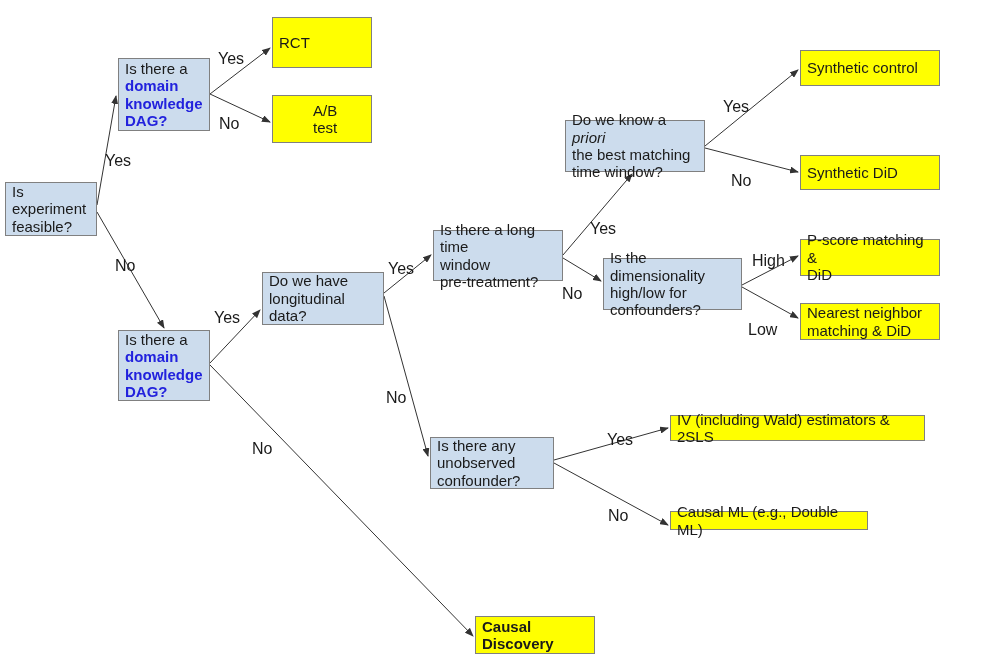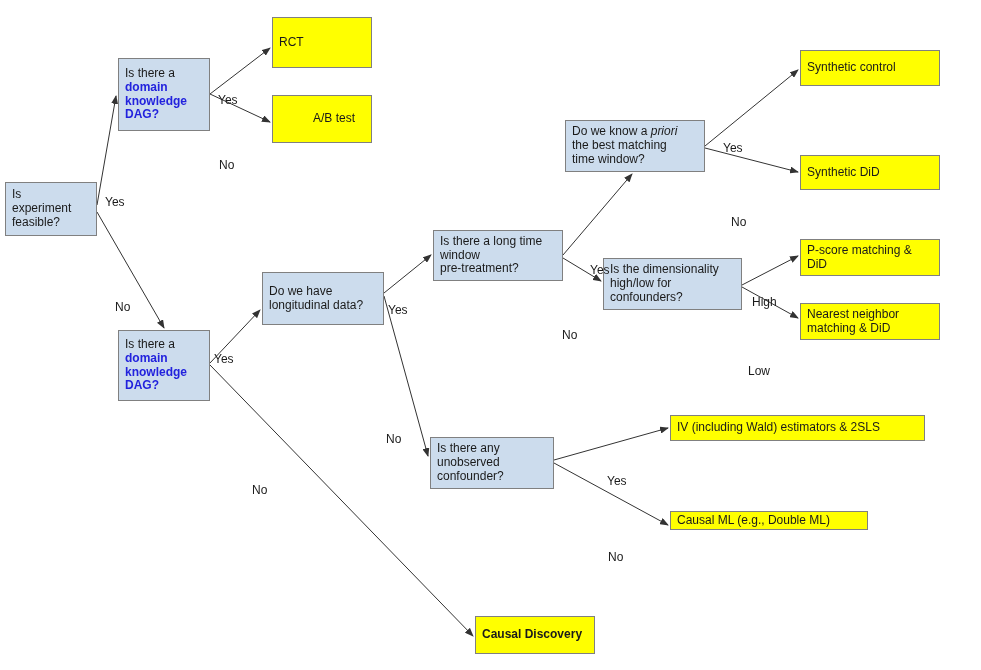--- a/index.html
+++ b/index.html
@@ -27,21 +27,21 @@
     pointer-events: none;
   }
   .node {
     position: absolute;
     box-sizing: border-box;
     display: flex;
     align-items: center;
     border: 1px solid #7f7f7f;
     padding: 4px 6px;
     line-height: 1.16;
-    font-size: 12px;
+    font-size: 15px;
     color: #1a1a1a;
     z-index: 3;
   }
   .node.decision {
     background: #ccdced;
     border-color: #808080;
   }
   .node.outcome {
     background: #ffff00;
     border-color: #808080;
@@ -53,25 +53,24 @@
   }
   .node .txt .hl {
     color: #2222dd;
     font-weight: bold;
   }
   .node .txt .ital {
     font-style: italic;
   }
   .edge-label {
     position: absolute;
-    font-size: 12px;
+    font-size: 16px;
     color: #1a1a1a;
     z-index: 4;
     white-space: nowrap;
-    margin-top: 43px;
   }
 </style>
 </head>
 <body>
 
 <div id="canvas">
 
   <svg id="edge-layer" viewBox="0 0 981 670" width="981" height="670" xmlns="http://www.w3.org/2000/svg">
     <defs>
       <marker id="arrowhead" markerWidth="9" markerHeight="7" refX="8" refY="3.5" orient="auto" markerUnits="userSpaceOnUse">

